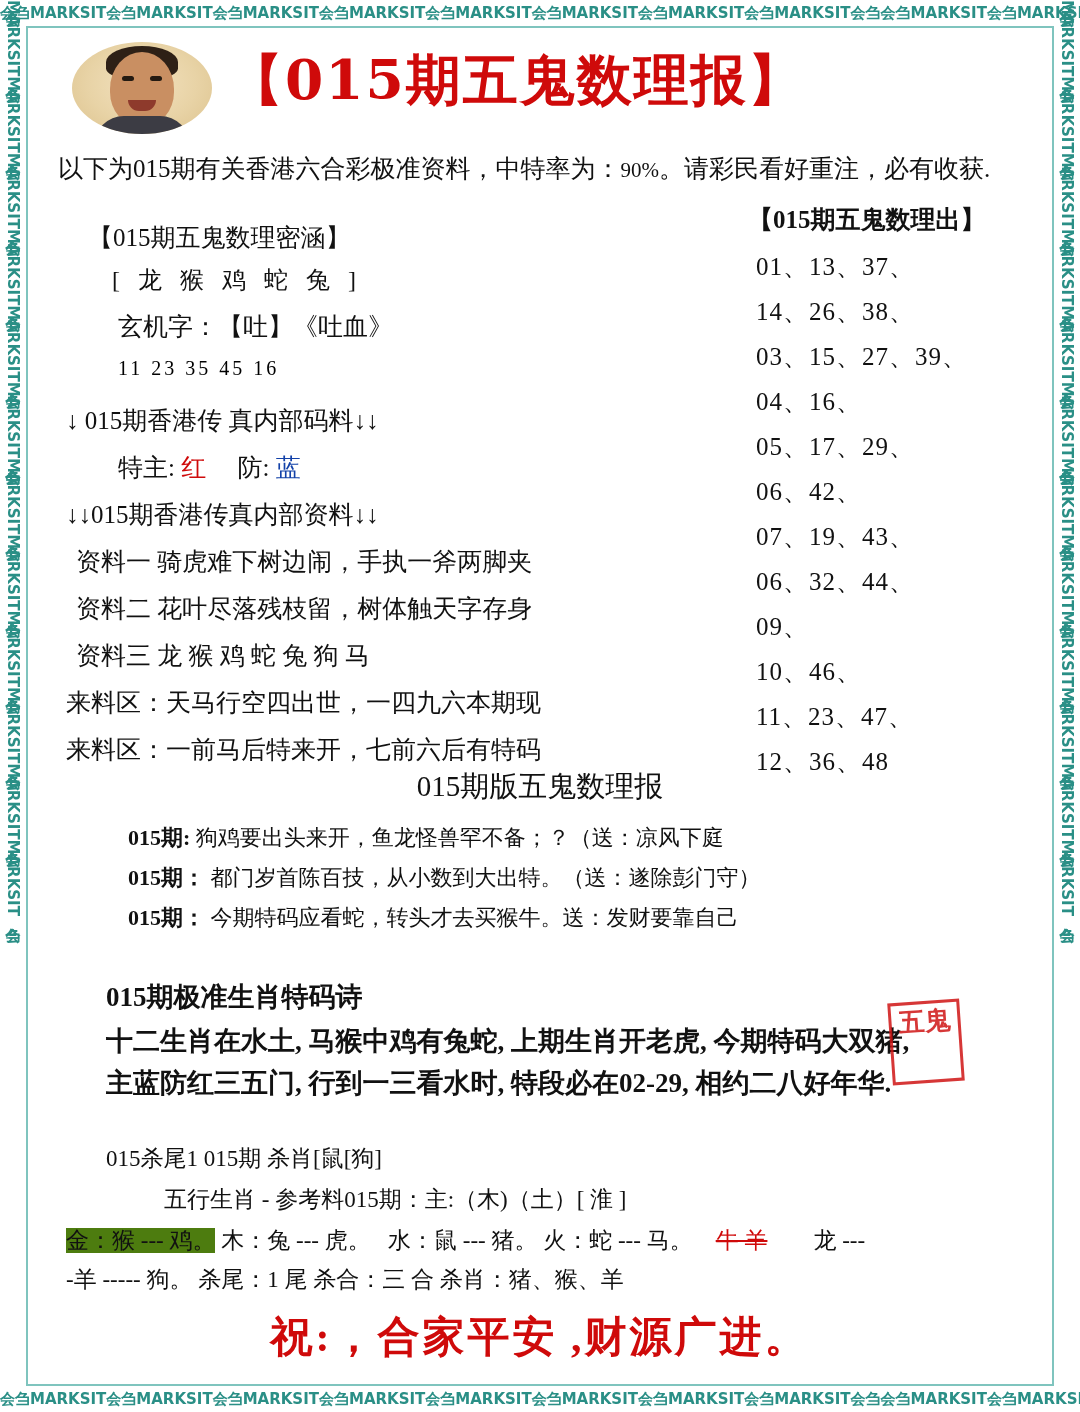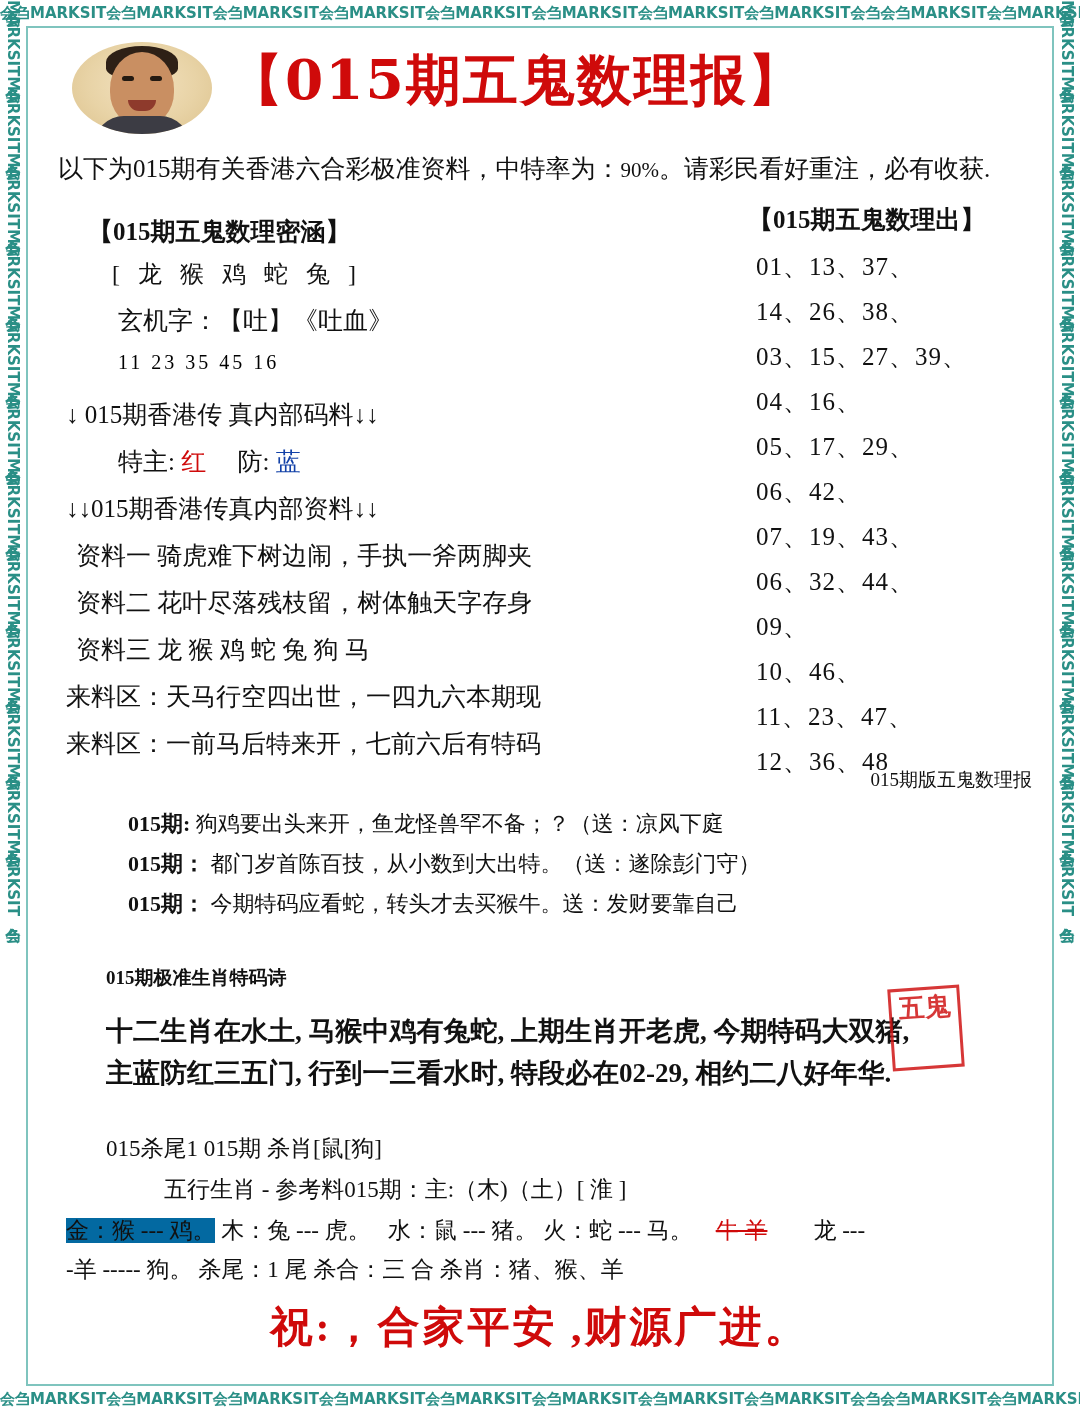--- a/index.html
+++ b/index.html
@@ -160,23 +160,23 @@
     left: 0; top: 0;
     width: 640px;
   }
   .col-right {
     position: absolute;
     left: 690px; top: 0;
     width: 330px;
   }
   .sec-head {
     font-size: 25px;
-    font-weight: bold;
-    color: #111;
-    margin: 12px 0 10px 40px;
+    font-weight: normal;
+    color: #111;
+    margin: 18px 0 10px 40px;
   }
   .line {
     font-size: 25px;
     color: #111;
     margin: 0 0 14px 0;
   }
   .ind2 { margin-left: 28px; }
   .ind3 { margin-left: 70px; }
   .ind4 { margin-left: 18px; }
   .small-nums {
@@ -204,42 +204,42 @@
   .num-row {
     font-size: 25px;
     color: #111;
     margin: 0 0 12px 18px;
     letter-spacing: 1px;
     white-space: nowrap;
   }
 
   
   .mid-title {
-    text-align: right;
-    font-size: 19px;
+    text-align: center;
+    font-size: 29px;
     color: #111;
     margin: 4px 0 16px 0;
   }
   .mid-line {
     font-size: 22px;
     color: #111;
     margin: 0 0 10px 80px;
   }
   .mid-line b { font-weight: bold; }
 
   
   .poem {
     margin-top: 46px;
     position: relative;
   }
   .poem-title {
-    font-size: 19px;
-    font-weight: bold;
-    color: #111;
-    margin: 0 0 22px 58px;
+    font-size: 27px;
+    font-weight: bold;
+    color: #111;
+    margin: 0 0 8px 58px;
   }
   .poem-line {
     font-size: 27px;
     font-weight: bold;
     color: #111;
     margin: 0 0 6px 58px;
     letter-spacing: 0px;
   }
   .stamp {
     position: absolute;
@@ -274,21 +274,21 @@
   }
   .strike { color: #cf0a0a; text-decoration: line-through; }
   .blessing {
     text-align: center;
     font-size: 42px;
     color: #cf0a0a;
     font-weight: bold;
     margin-top: 14px;
     letter-spacing: 3px;
   }
-  .hl-pink { background: #0369a1; }
+  .hl-pink { background: #4d7c0f; }
 </style>
 </head>
 <body>
 
 <div class="page">
 
   <div class="frame-band frame-top">会刍MARKSIT会刍MARKSIT会刍MARKSIT会刍MARKSIT会刍MARKSIT会刍MARKSIT会刍MARKSIT会刍MARKSIT会刍会刍MARKSIT会刍MARKSIT会刍MARKSIT会刍MARKSIT会刍MARKSIT会刍MARKSIT会刍MARKSIT会刍MARKSIT会刍</div>
   <div class="frame-band frame-bottom">会刍MARKSIT会刍MARKSIT会刍MARKSIT会刍MARKSIT会刍MARKSIT会刍MARKSIT会刍MARKSIT会刍MARKSIT会刍会刍MARKSIT会刍MARKSIT会刍MARKSIT会刍MARKSIT会刍MARKSIT会刍MARKSIT会刍MARKSIT会刍MARKSIT会刍</div>
   <div class="frame-band frame-left">
     <div class="vert-text">会刍MARKSIT会刍MARKSIT会刍MARKSIT会刍MARKSIT会刍MARKSIT会刍MARKSIT会刍会刍MARKSIT会刍MARKSIT会刍MARKSIT会刍MARKSIT会刍MARKSIT会刍MARKSIT会刍</div>

